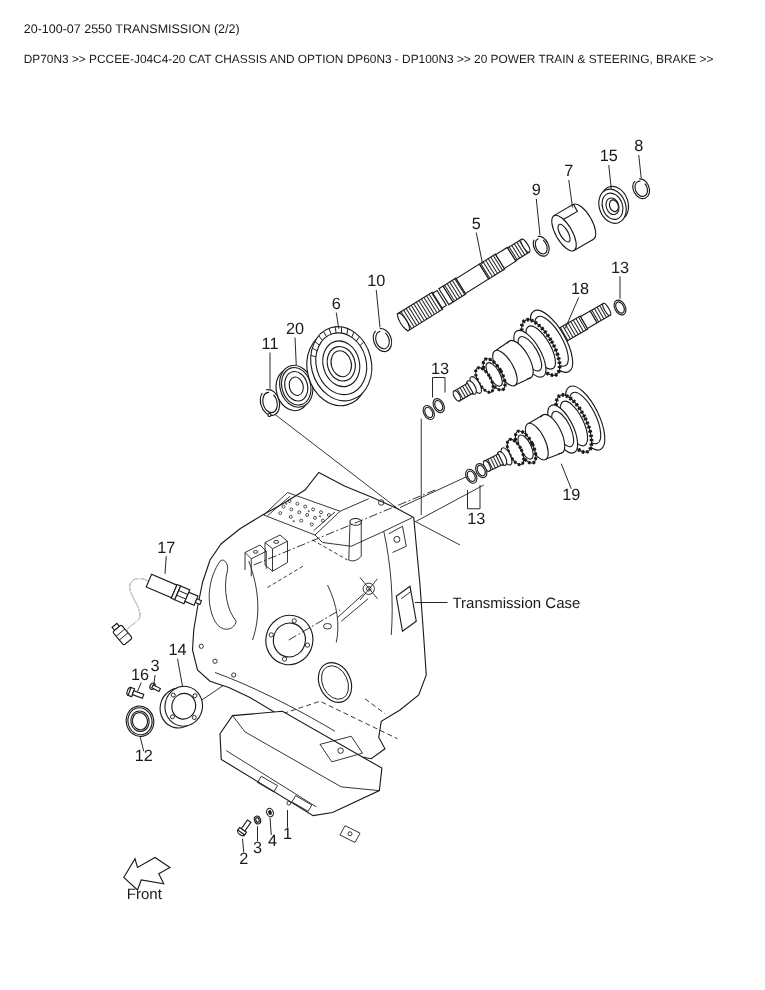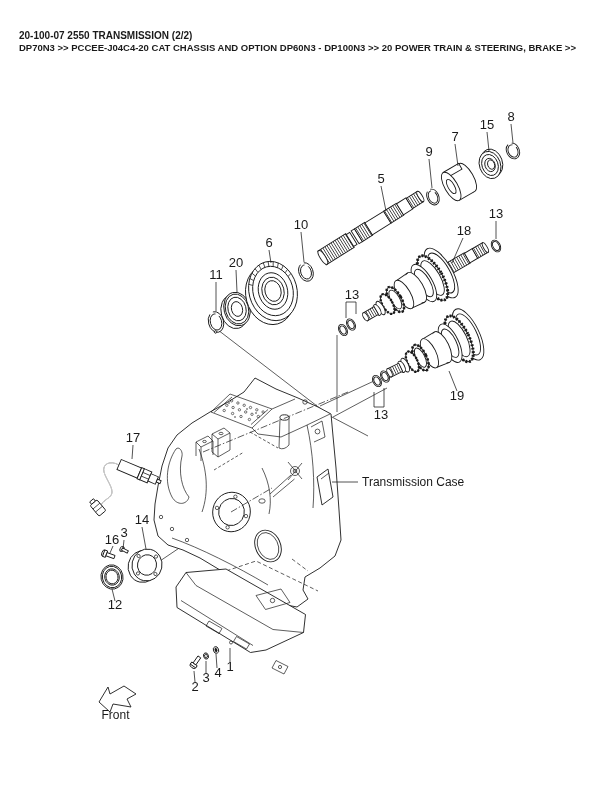--- a/index.html
+++ b/index.html
@@ -1,18 +1,18 @@
 <!DOCTYPE html>
 <html><head>
 <meta charset="utf-8">
 <style>
   html,body{margin:0;padding:0;background:#ffffff;}
   body{width:612px;height:792px;position:relative;font-family:"Liberation Sans",sans-serif;color:#1a1a1a;overflow:hidden;}
-  .hdr-title{position:absolute;left:19px;top:18px;font-size:10px;font-weight:bold;letter-spacing:0;margin-top:12px;}
-  .breadcrumb{position:absolute;left:19px;top:42px;width:575px;font-size:9.5px;font-weight:bold;line-height:11.5px;}
+  .hdr-title{position:absolute;left:19px;top:18px;font-size:10px;font-weight:normal;letter-spacing:0;}
+  .breadcrumb{position:absolute;left:19px;top:42px;width:575px;font-size:9.5px;font-weight:normal;line-height:11.5px;}
   svg{position:absolute;left:0;top:0;}
   .p{fill:#ffffff;stroke:#1a1a1a;stroke-width:0.9;}
   .thin{stroke:#1a1a1a;stroke-width:0.7;fill:none;}
   .ld{stroke:#1a1a1a;stroke-width:0.75;fill:none;}
   .co{font-size:13px;fill:#1a1a1a;text-anchor:middle;}
   .ann{font-size:12px;fill:#1a1a1a;}
 </style>
 </head>
 <body>
 

